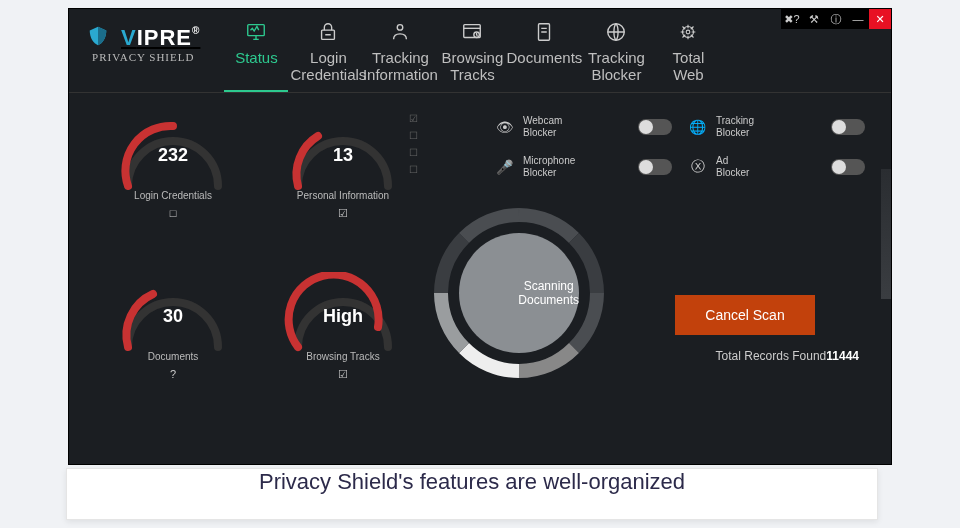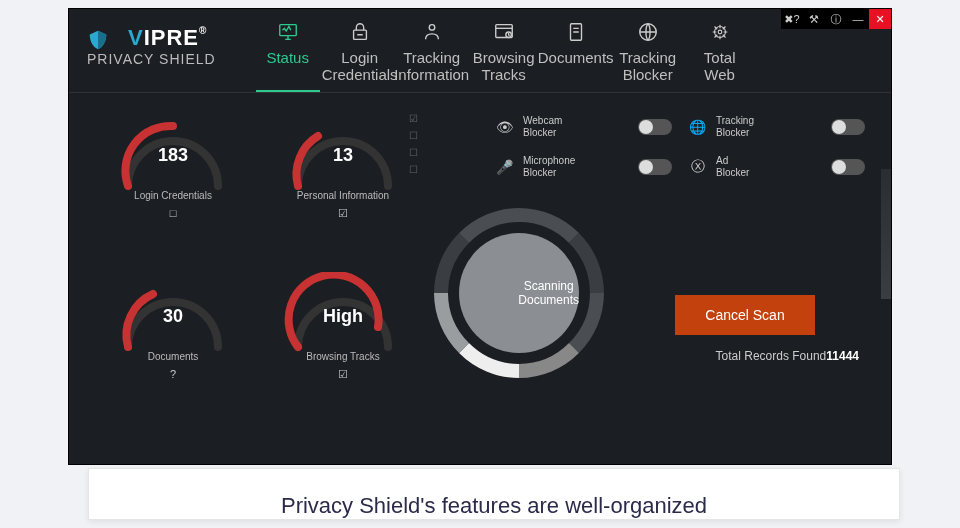--- a/index.html
+++ b/index.html
@@ -33,32 +33,32 @@
   .header {
     display: flex; align-items: flex-start;
     padding: 10px 18px 0 18px;
     border-bottom: 1px solid #333;
     gap: 18px;
   }
   .logo {
     display: flex; flex-direction: column; align-items: flex-start;
     padding-top: 6px;
   }
-  .logo-row { display: flex; align-items: flex-end; gap: 19px; }
+  .logo-row { display: flex; align-items: flex-start; gap: 12px; text-decoration: underline; }
   .shield {
     width: 22px; height: 22px;
   }
   .logo-text {
     font-size: 22px; font-weight: 800; color: #fff;
     letter-spacing: 1px;
   }
   .logo-text .accent { color: #2aa9d0; }
   .logo-sub {
-    font-size: 14px; color: #bbb; letter-spacing: 1px;
-    align-self: flex-end; margin-right: 16px;
+    font-size: 11px; color: #bbb; letter-spacing: 1px;
+    align-self: flex-end; margin-right: 6px; font-family: Liberation Serif, serif;
   }
   .tabs {
     display: flex; gap: 8px;
     margin-left: 6px;
   }
   .tab {
     display: flex; flex-direction: column; align-items: center;
     width: 64px; padding-bottom: 8px;
     color: #bfbfbf; font-size: 15px; text-align: center;
     cursor: pointer;
@@ -146,26 +146,26 @@
     cursor:pointer;
   }
   .records {
     position:absolute; right: 6px; top: 234px;
     color:#ccc; font-size: 12px; display:flex; 
   }
   .records .num { color:#fff; font-weight:600; }
   
   .caption {
     position:absolute;
-    left: 88px; top: 468px;
+    left: 66px; top: 468px;
     width: 812px; height: 52px;
     background:#fff;
     border: 1px solid #e5e5e5;
     box-shadow: 0 2px 6px rgba(0,0,0,0.08);
-    display:flex; align-items:flex-end; justify-content:center;
+    display:flex; align-items:flex-start; justify-content:center;
     color:#2c2a4a; font-size: 22px;
   }
   .scrollhint {
     position:absolute; right:0; top:160px;
     width:10px; height:130px;
     background: linear-gradient(180deg, #2a2d31, #3a3d41);
   }
 </style>
 </head>
 <body>
@@ -268,21 +268,21 @@
   </div>
 
   <div class="body">
 
     <div class="gauges">
       <div class="gauge">
         <svg class="dial" viewBox="0 0 120 90">
           <path d="M15 75 A 45 45 0 1 1 105 75" stroke="#333" stroke-width="8" fill="none" stroke-linecap="round"></path>
           <path d="M15 75 A 45 45 0 0 1 60 15" stroke="#c83232" stroke-width="8" fill="none" stroke-linecap="round"></path>
         </svg>
-        <span class="val">183</span>
+        <span class="val">232</span>
         <span class="cap">Login Credentials</span>
         <span class="chk">□</span>
       </div>
       <div class="gauge">
         <svg class="dial" viewBox="0 0 120 90">
           <path d="M15 75 A 45 45 0 1 1 105 75" stroke="#333" stroke-width="8" fill="none" stroke-linecap="round"></path>
           <path d="M15 75 A 45 45 0 0 1 35 25" stroke="#c83232" stroke-width="8" fill="none" stroke-linecap="round"></path>
         </svg>
         <span class="val">13</span>
         <span class="cap">Personal Information</span>

